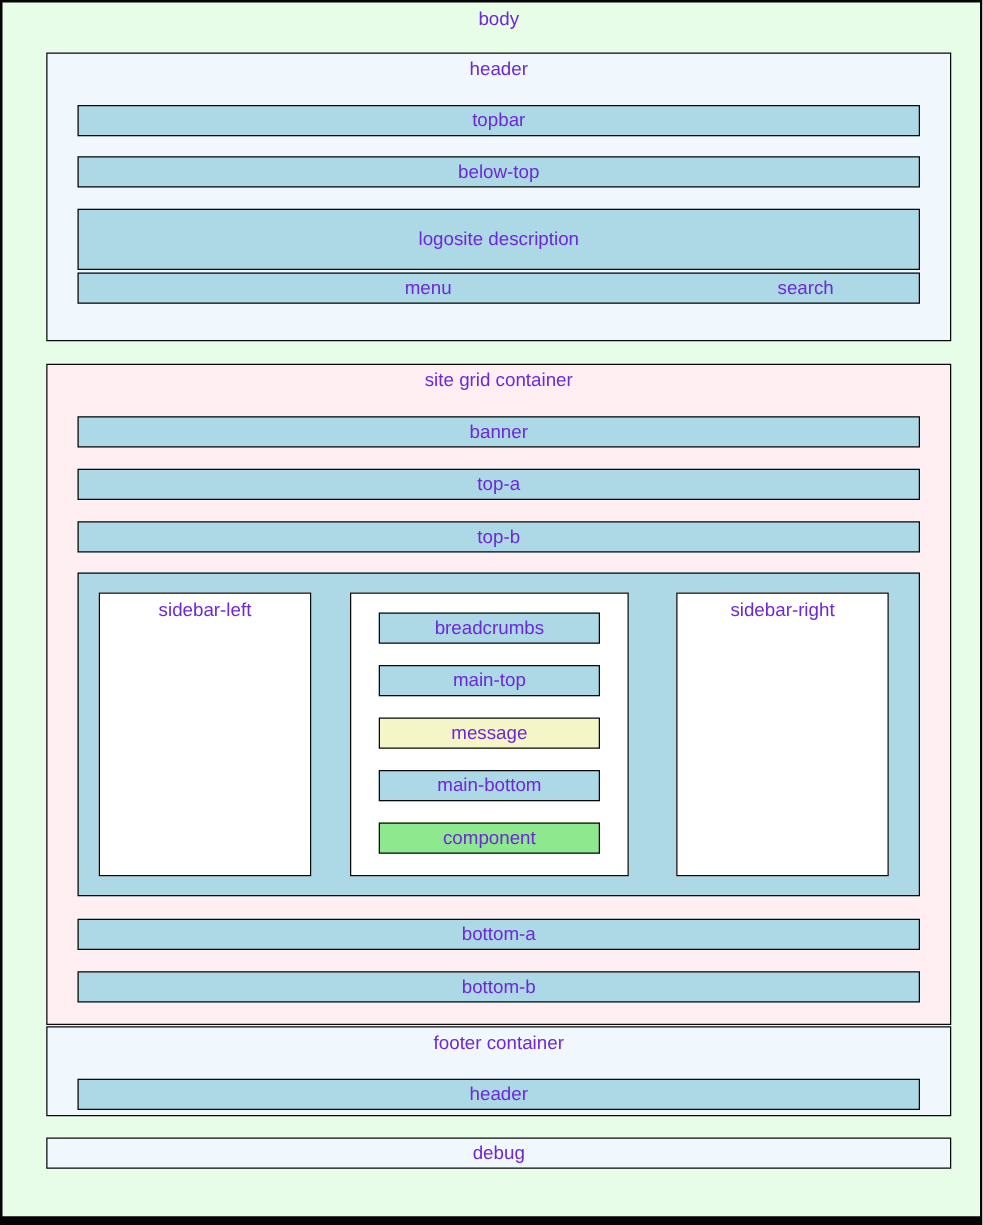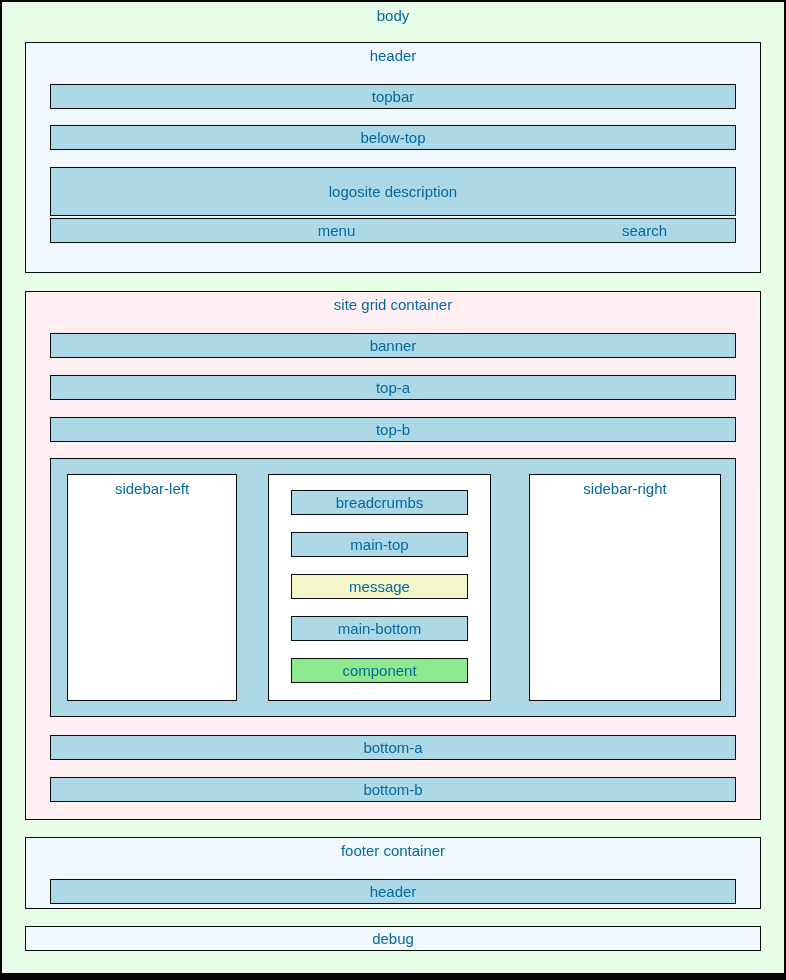--- a/index.html
+++ b/index.html
@@ -1,48 +1,48 @@
 <!DOCTYPE html>
 <html><head>
 <meta charset="utf-8">
 <style>
   html,body{margin:0;padding:0;background:#fff;}
   .page{
     position:relative;width:786px;height:980px;box-sizing:border-box;
     background:#e8fde8;border:2px solid #050505;border-bottom-width:7px;
     font-family:"Liberation Sans","DejaVu Sans",sans-serif;
-    font-size:15px;color:#0369a1;overflow:hidden;
+    font-size:15px;color:#6d28d9;overflow:hidden;padding-left:12px;
   }
   .page-label{padding-top:4px;text-align:center;line-height:20px;}
   .panel{margin:0 23px;border:1.5px solid #0a0a0a;box-sizing:border-box;background:#f0f7fd;}
   .panel-label{text-align:center;line-height:20px;padding-top:3px;}
   .header-panel{margin-top:16px;height:231px;}
   .grid-panel{margin-top:18px;height:529px;background:#ffeff3;}
-  .footer-panel{margin-top:17px;height:72px;}
+  .footer-panel{margin-top:1px;height:72px;}
   .bar{
     height:25px;margin:0 24px;background:#add8e6;border:1.5px solid #0a0a0a;
     box-sizing:border-box;display:flex;align-items:center;justify-content:center;
   }
   .bar-topbar{margin-top:18px;}
   .bar-belowtop{margin-top:16px;}
   .bar-logo{margin-top:17px;height:49px;justify-content:center;}
   .bar-logo span{line-height:24px;}
   .bar-menu{margin-top:2px;}
   .menu-region{flex:1;text-align:center;}
   .search-region{width:113px;}
   .bar-banner{margin-top:18px;}
   .bar-topa,.bar-topb{margin-top:17px;}
   .main-area{
     margin:16px 24px 0;height:259px;background:#add8e6;border:1.5px solid #0a0a0a;
     box-sizing:border-box;display:flex;align-items:flex-start;padding:15px 0 0 16px;
   }
   .white-box{background:#ffffff;border:1.5px solid #0a0a0a;box-sizing:border-box;height:227px;}
   .sidebar-left{width:170px;}
   .center-box{width:223px;margin-left:31px;}
-  .sidebar-right{width:192px;margin-left:38px;}
+  .sidebar-right{width:170px;margin-left:38px;}
   .box-label{text-align:center;line-height:20px;padding-top:4px;}
   .sbar{
     width:177px;height:25px;margin:17px auto 0;background:#add8e6;
     border:1.5px solid #0a0a0a;box-sizing:border-box;
     display:flex;align-items:center;justify-content:center;
   }
   .sbar-first{margin-top:15px;}
   .sbar-message{background:#f5f6c8;}
   .sbar-component{background:#8ee88e;}
   .bar-bottoma{margin-top:18px;}

